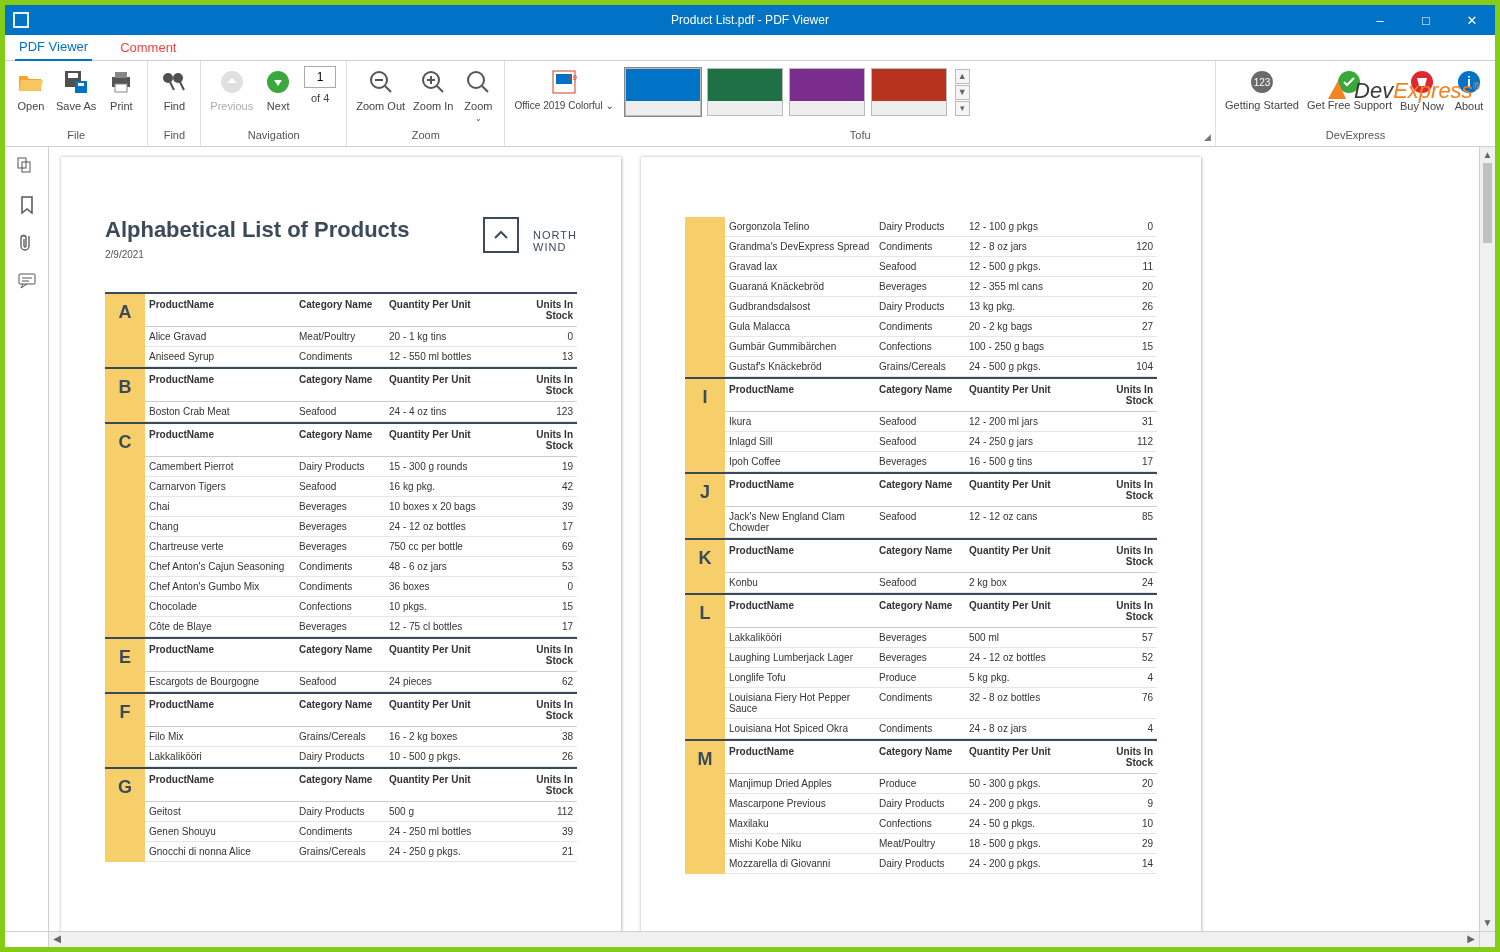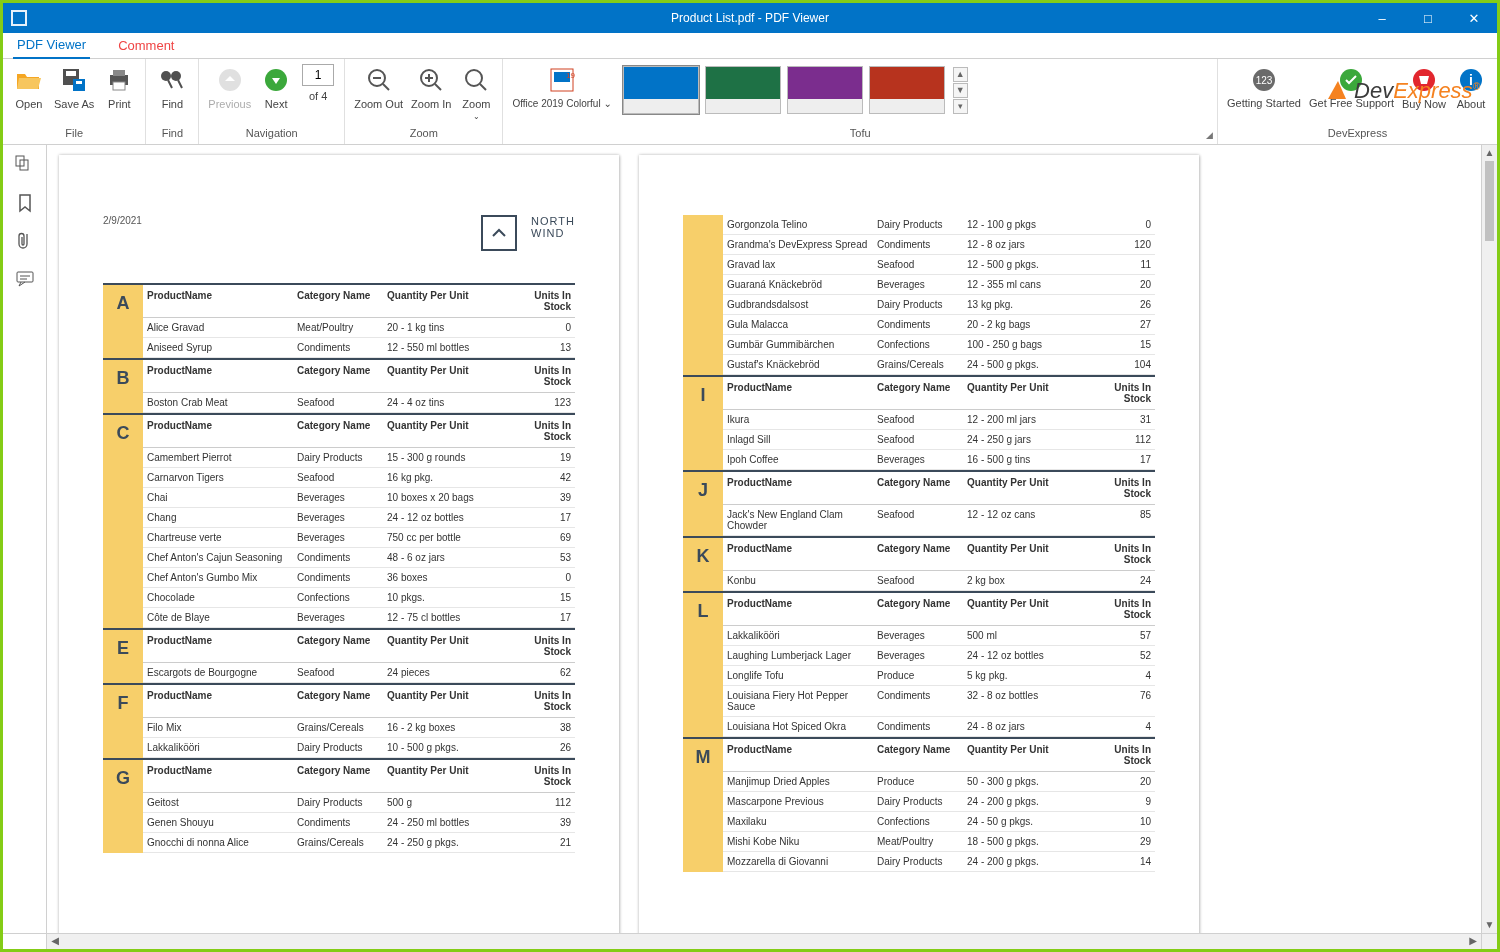--- a/index.html
+++ b/index.html
@@ -1,17 +1,17 @@
 <!DOCTYPE html>
 <html><head>
 <meta charset="utf-8">
 <style>
 *{box-sizing:border-box;margin:0;padding:0;font-family:"Segoe UI",Tahoma,sans-serif}
 html,body{height:100%;background:#fff;overflow:hidden}
-.window{display:flex;flex-direction:column;height:952px;width:1500px;border:3px solid #84cc16}
+.window{display:flex;flex-direction:column;height:952px;width:1500px;border:5px solid #84cc16}
 .titlebar{height:30px;background:#0173c7;color:#fff;display:flex;align-items:center;font-size:12px;position:relative}
 .titlebar .appicon{width:28px;height:28px;display:flex;align-items:center;justify-content:center;margin-left:2px}
 .titlebar .title{position:absolute;left:50%;transform:translateX(-50%);font-size:12px}
 .titlebar .winbtns{position:absolute;right:0;display:flex}
 .titlebar .winbtn{width:46px;height:30px;display:flex;align-items:center;justify-content:center;font-size:13px}
 .tabs{height:26px;display:flex;align-items:flex-end;padding-left:10px;gap:24px;border-bottom:1px solid #d0d0d0;background:#fff}
 .tab{font-size:13px;color:#ef4444;padding:4px 4px 5px;cursor:pointer}
 .tab.active{color:#0173c7;border-bottom:2px solid #0173c7;font-weight:500;margin-bottom:-1px}
 .ribbon{display:flex;background:#fff;border-bottom:1px solid #d0d0d0;height:86px}
 .ribgroup{display:flex;flex-direction:column;border-right:1px solid #e0e0e0;padding:3px 6px 0}
@@ -36,21 +36,21 @@
 .vscroll{width:16px;background:#f0f0f0;border-left:1px solid #d0d0d0;display:flex;flex-direction:column}
 .vscroll .arr{height:16px;text-align:center;font-size:10px;color:#666;line-height:16px}
 .vscroll .thumb{background:#c1c1c1;margin:0 3px;height:80px}
 .hscroll{height:16px;background:#f0f0f0;border-top:1px solid #d0d0d0;display:flex}
 .hscroll .arr{width:16px;text-align:center;font-size:10px;color:#666;line-height:14px}
 .hscroll .track{flex:1}
 .page{background:#fff;width:560px;height:790px;box-shadow:0 0 3px rgba(0,0,0,.25),1px 1px 3px rgba(0,0,0,.15);padding:60px 44px 30px;font-size:11px;color:#333;overflow:hidden}
 .page h1{font-size:22px;color:#3b4a5a;font-weight:600;margin-bottom:6px}
 .page .date{font-size:10px;color:#555}
 .page .hdr{display:flex;justify-content:space-between;align-items:flex-start;margin-bottom:32px}
-.logo{text-align:left;display:flex;align-items:flex-start;gap:14px}
+.logo{text-align:left;display:flex;align-items:flex-end;gap:14px}
 .logo .sq{width:36px;height:36px;border:2px solid #3b4a5a;display:flex;align-items:center;justify-content:center}
 .logo .sq svg{width:16px;height:16px}
 .logo .txt{font-size:11px;line-height:12px;letter-spacing:1px;color:#3b4a5a;font-weight:500}
 .group{display:flex;border-top:2px solid #3b4a5a}
 .letterbox{width:40px;background:#f7cf6a;display:flex;align-items:flex-start;justify-content:center;padding-top:8px;font-size:18px;font-weight:bold;color:#3b4a5a}
 .grows{flex:1}
 .ghead{display:flex;font-weight:bold;font-size:10px;padding:5px 4px;border-bottom:1px solid #ccc}
 .grow{display:flex;font-size:10px;padding:4px 4px;border-bottom:1px solid #e6e6e6}
 .c1{flex:0 0 150px;padding-right:6px}
 .c2{flex:0 0 90px}
@@ -303,20 +303,21 @@
             <path d="M6 13l-2 4 6-4" fill="none" stroke="#555"></path>
             <line x1="5" y1="7" x2="15" y2="7" stroke="#555"></line>
             <line x1="5" y1="10" x2="12" y2="10" stroke="#555"></line>
           </svg></div>
     </div>
 
     <div class="docarea">
       <div class="page" id="page1">
         <div class="hdr">
           <div>
+            <h1>Alphabetical List of Products</h1>
             <div class="date">2/9/2021</div>
           </div>
           <div class="logo">
             <div class="sq">
                 <svg viewBox="0 0 16 16">
                   <path d="M2 11l6-6 6 6" fill="none" stroke="#3b4a5a" stroke-width="2"></path>
                 </svg>
               </div>
             <div class="txt"><span>NORTH</span><br><span>WIND</span></div>
           </div>

